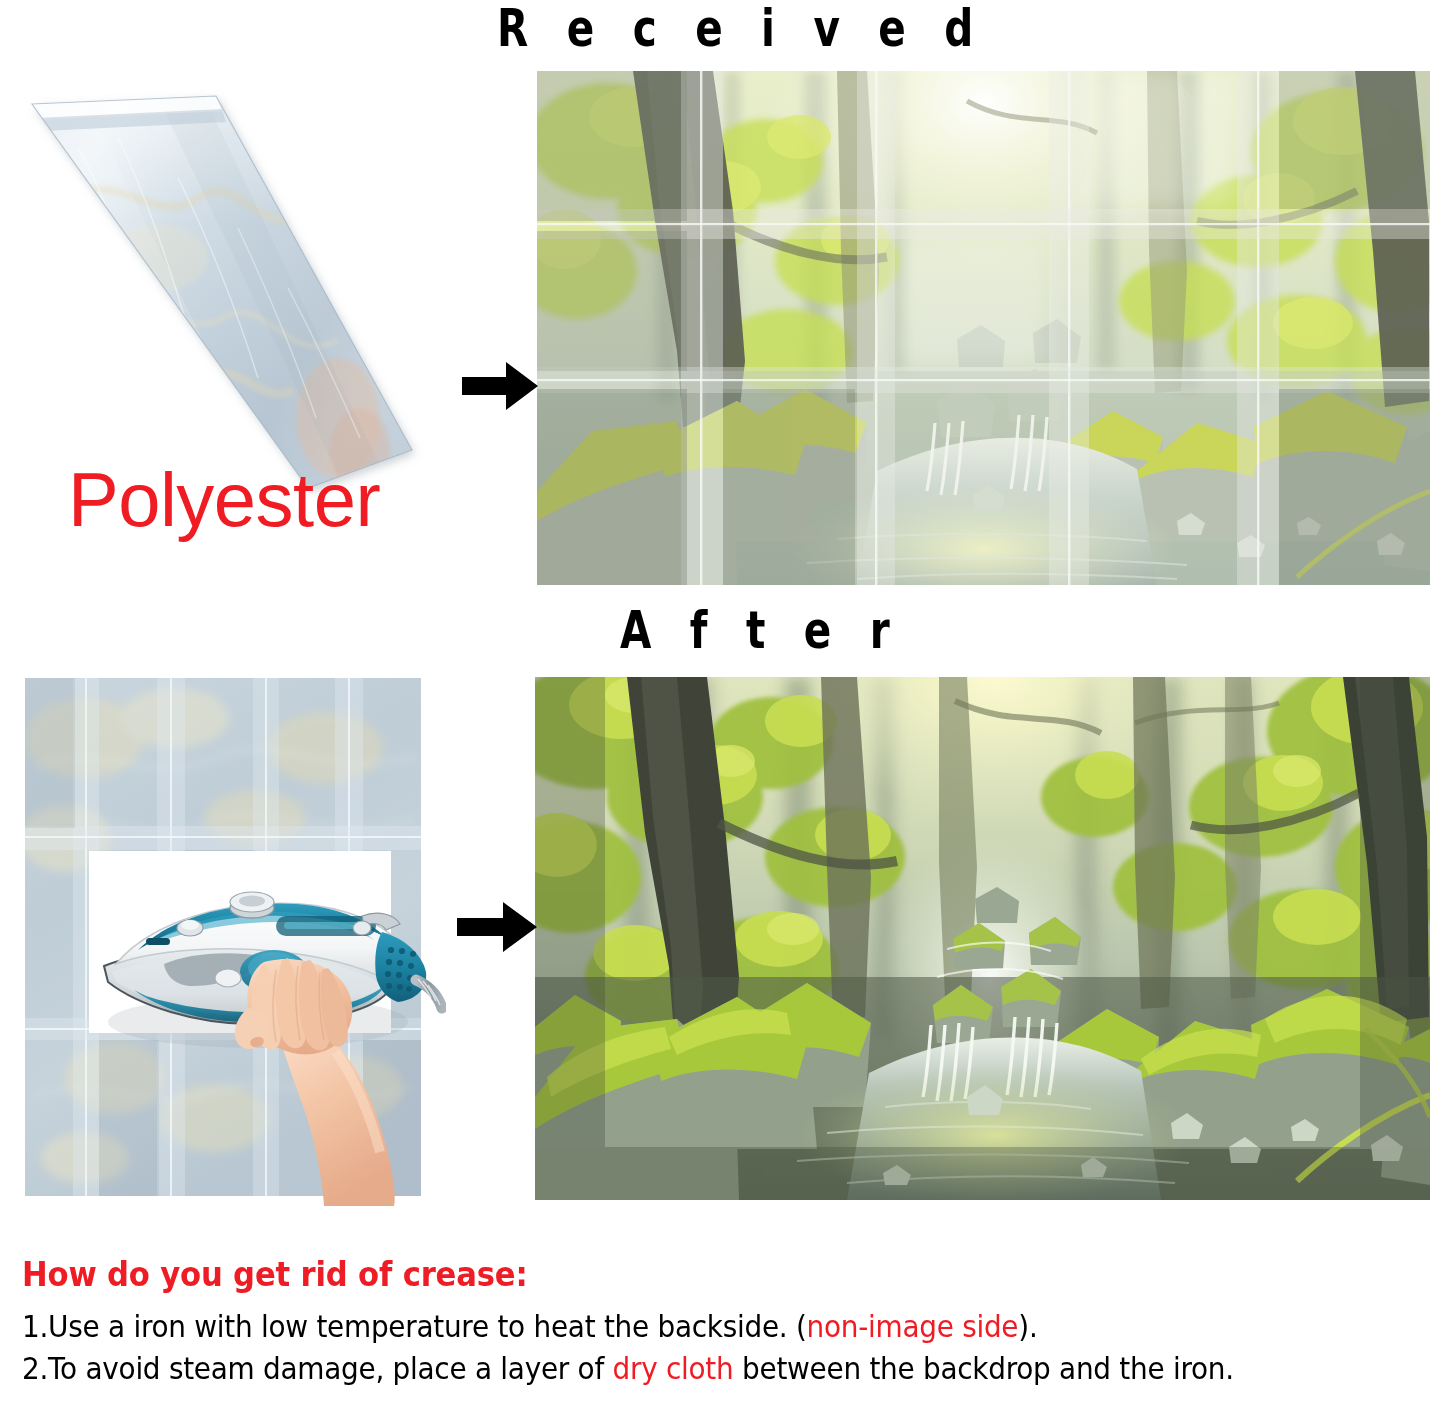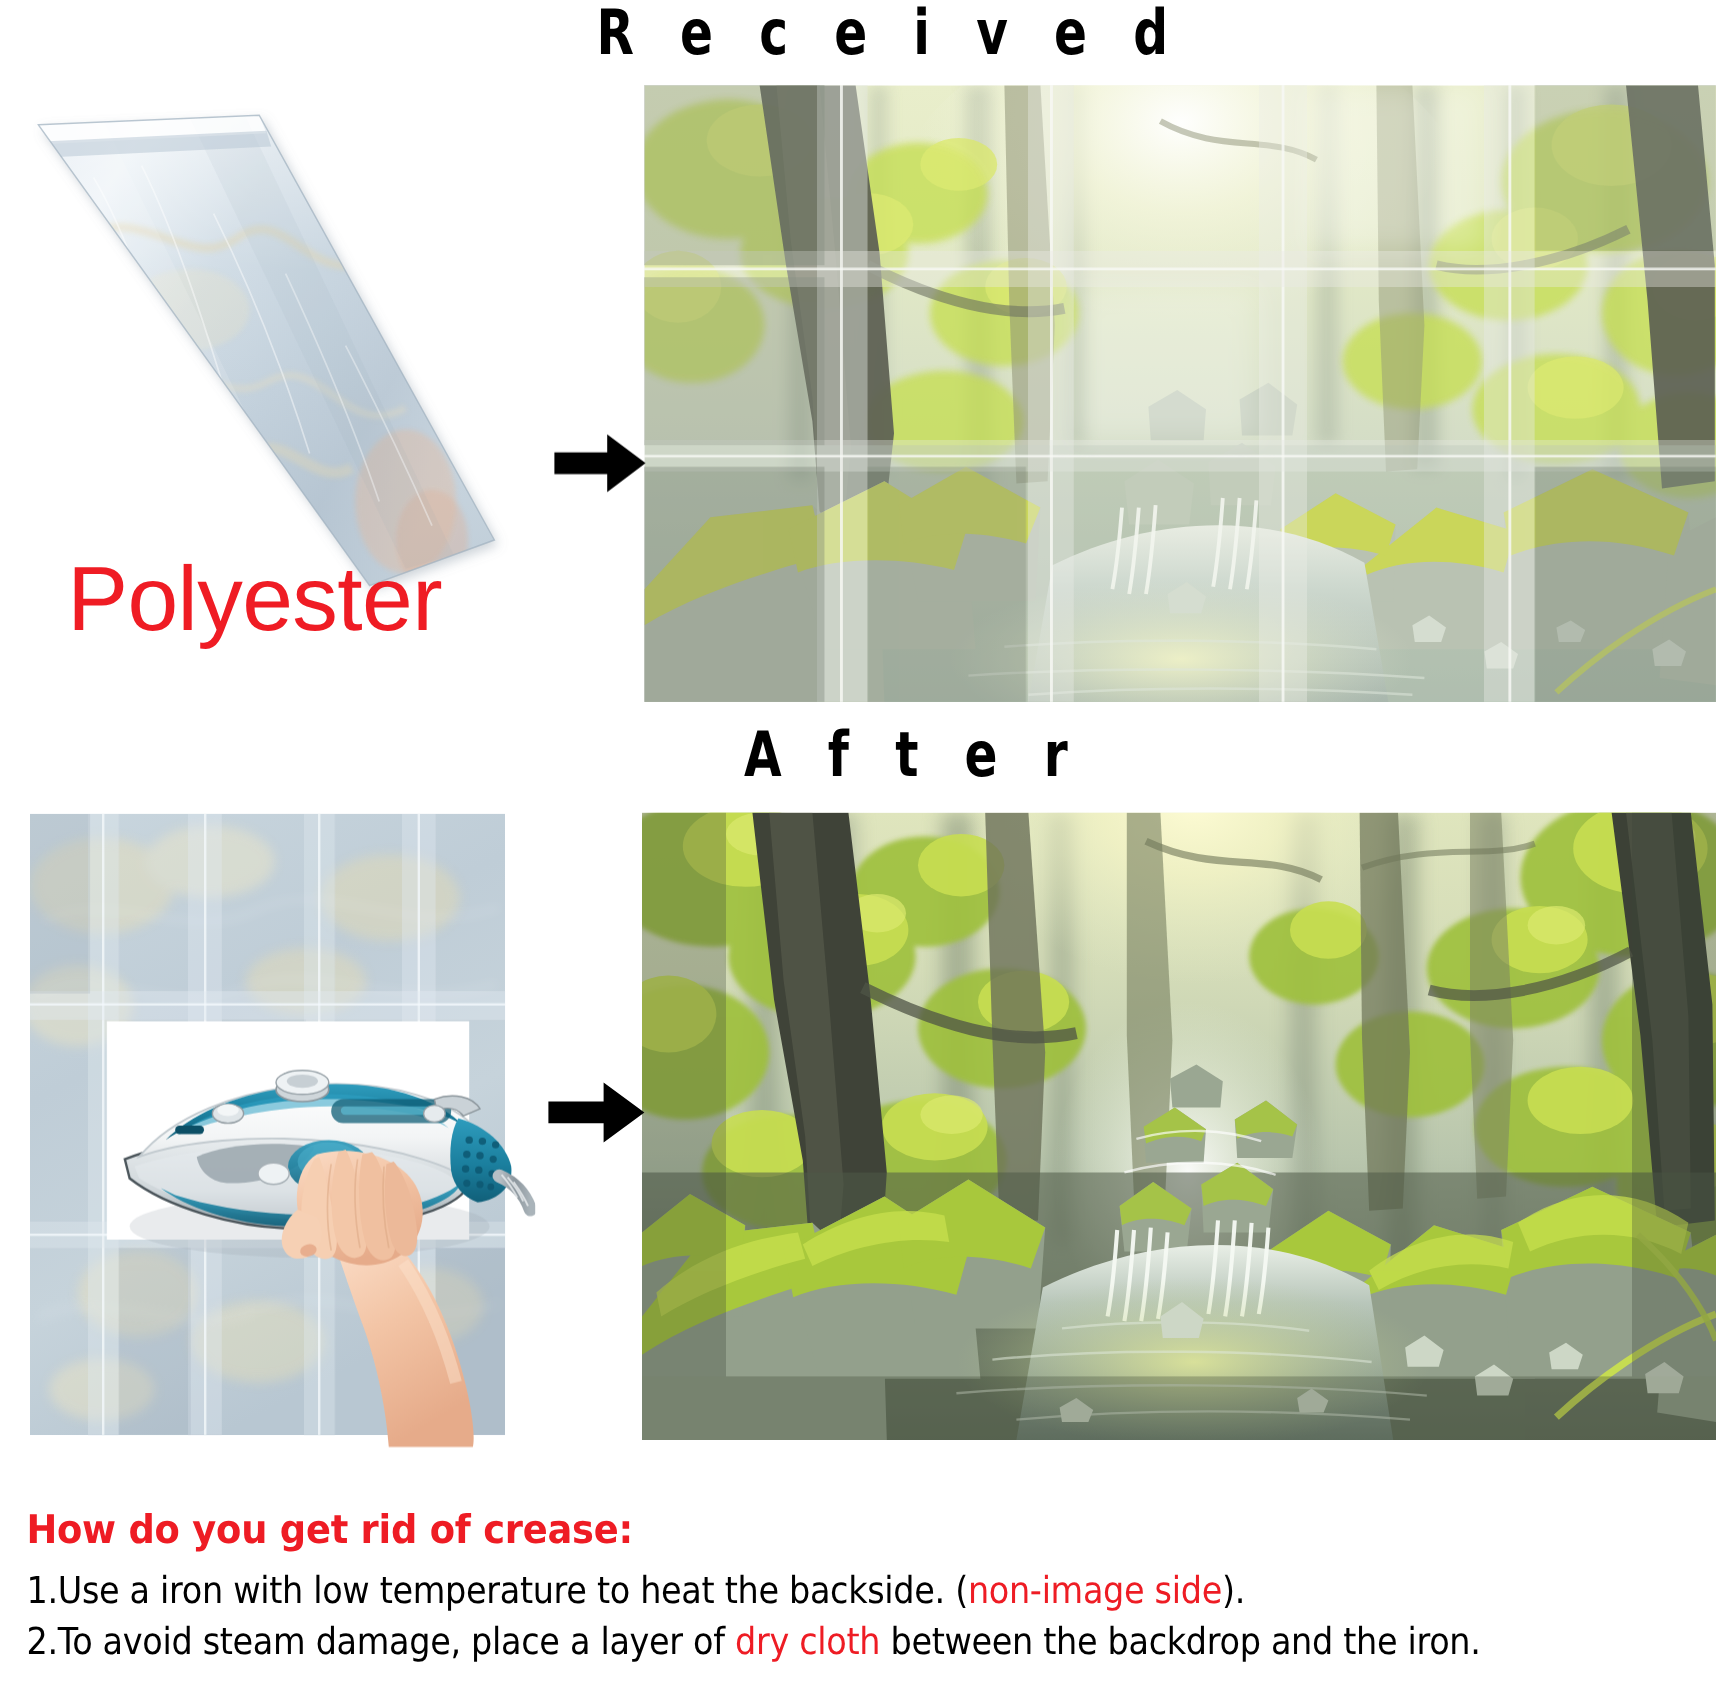--- a/index.html
+++ b/index.html
@@ -21,21 +21,21 @@
     transform:scaleX(0.78);
     transform-origin:left center;
     white-space:nowrap;
   }
   #heading-received{ left:497px; top:2px; }
   #heading-after{ left:620px; top:604px; }
 
   
   #polyester-label{
     position:absolute;
-    left:56px; top:462px;
+    left:68px; top:462px;
     font-family:"Liberation Sans", sans-serif;
     font-size:76px;
     font-weight:400;
     color:#ef1c24;
     letter-spacing:-0.5px;
     line-height:1;
     z-index:6;
     white-space:nowrap;
   }
 

